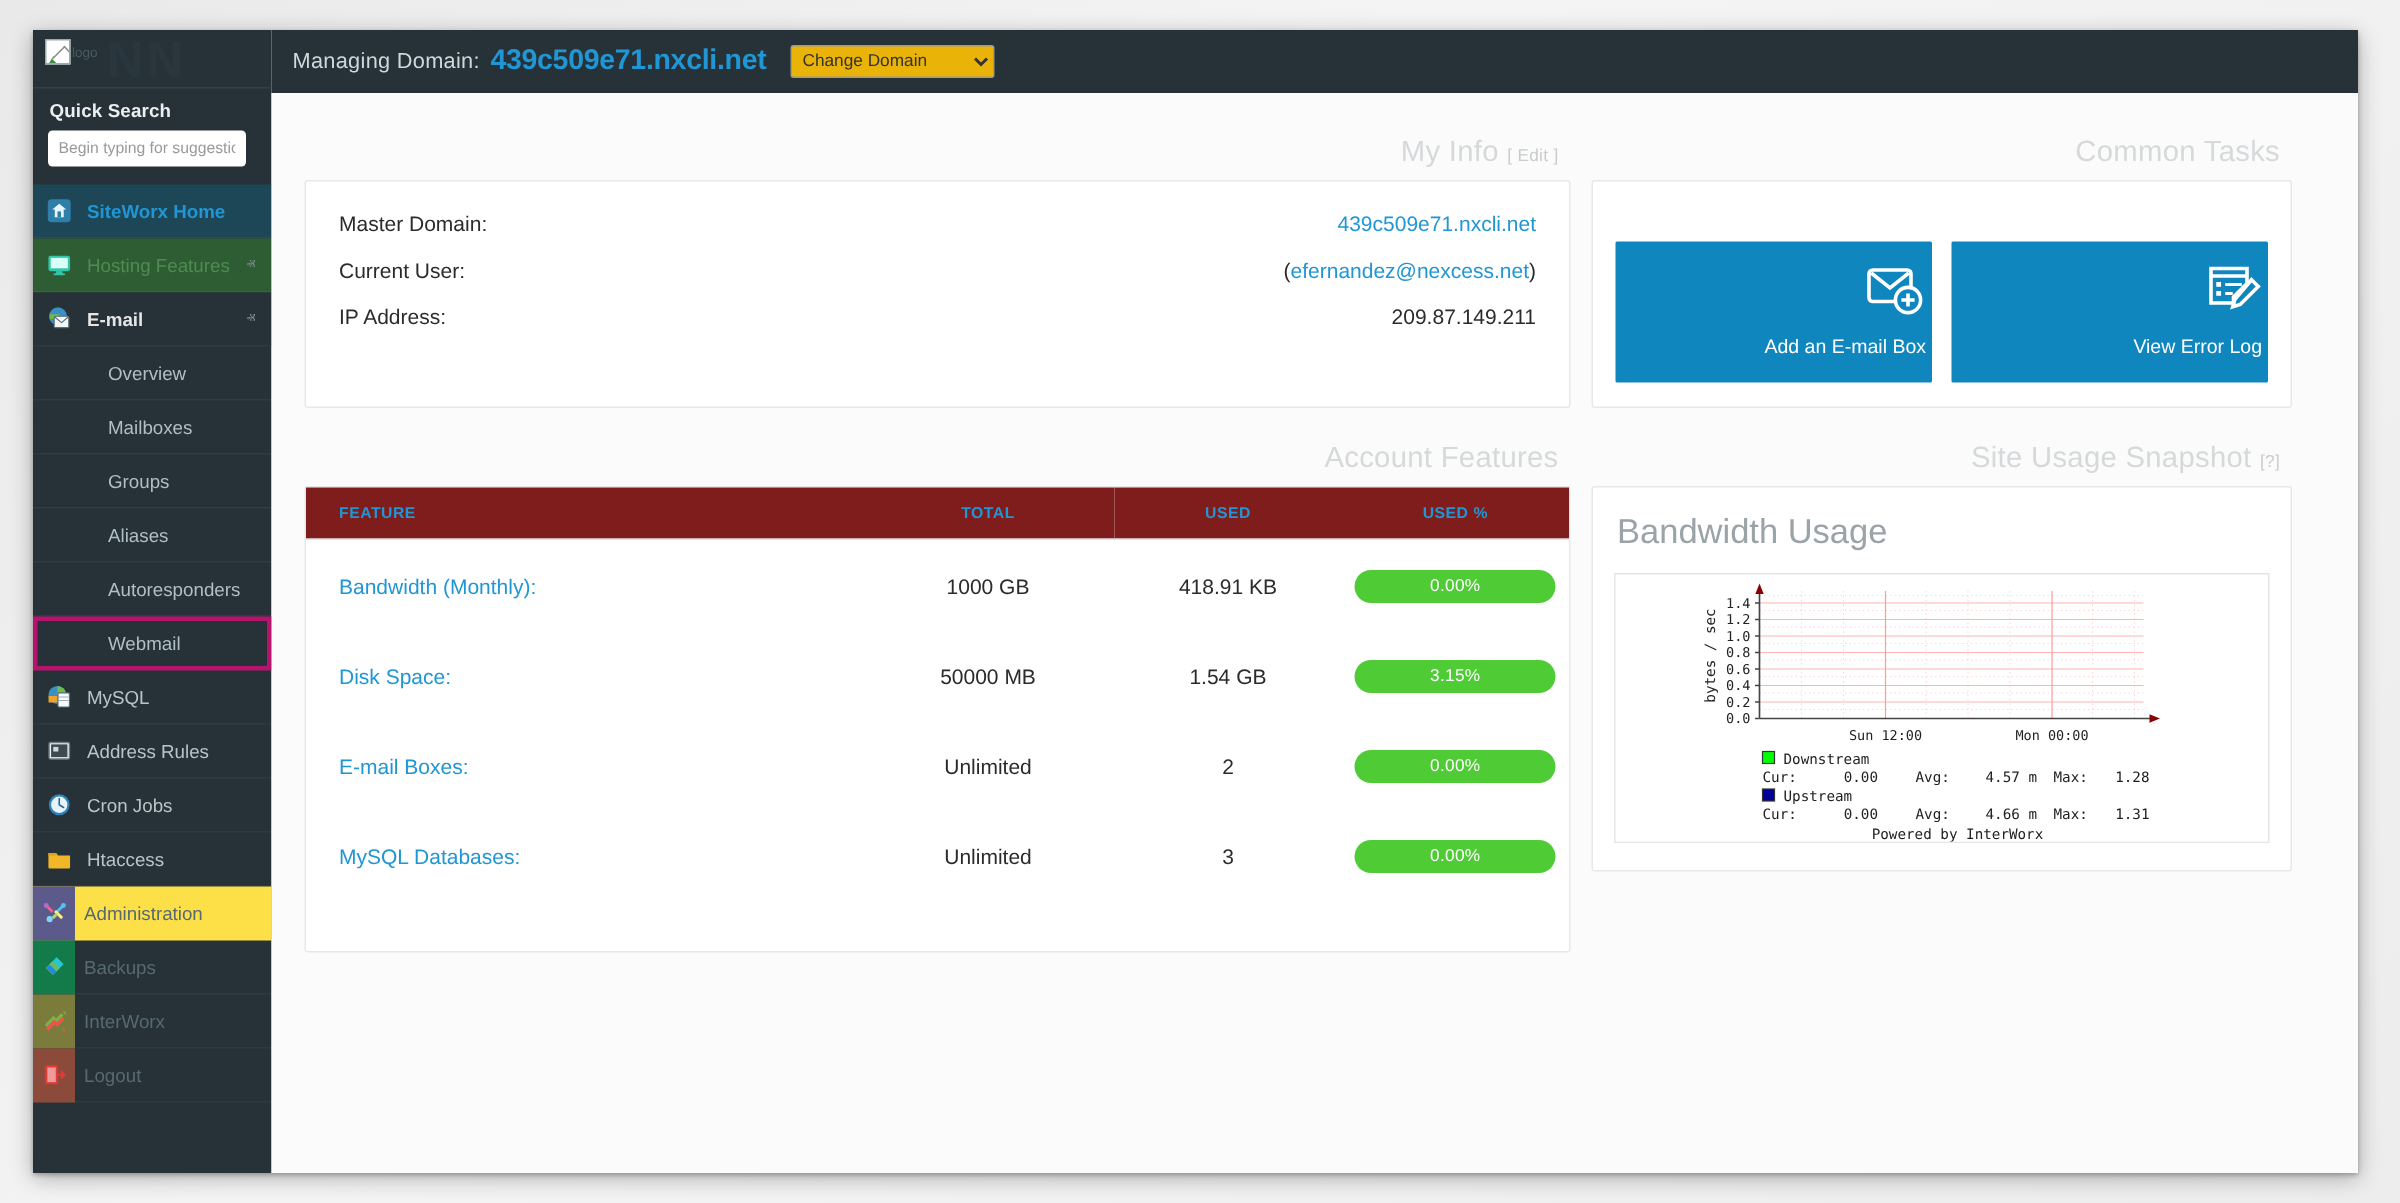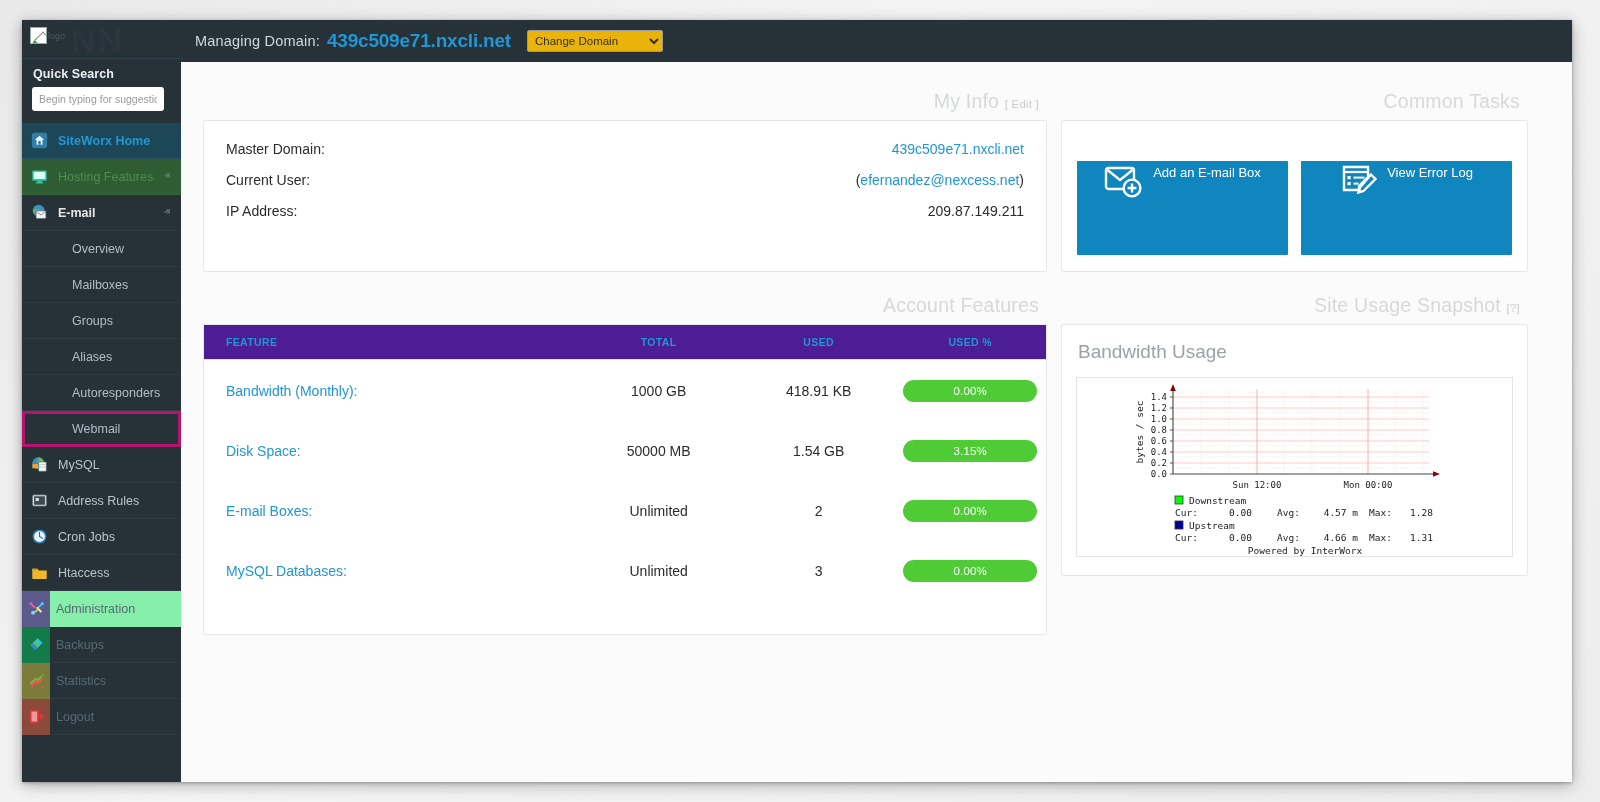--- a/index.html
+++ b/index.html
@@ -125,21 +125,21 @@
     transform: scaleX(1.4);
   }
 
   
   .nav-item.home    { background: #1d4757; }
   .nav-item.home .nav-label { color: #2196d4; font-weight: 600; }
   .nav-item.hosting { background: #2e5c33; }
   .nav-item.hosting .nav-label { color: #4e8c52; }
   .nav-item.email   { background: #263238; }
   .nav-item.email .nav-label { color: #e5e5e5; font-weight: 600; }
-  .nav-item.admin   { background: #86efac; align-items: center; }
+  .nav-item.admin   { background: #fde047; align-items: center; }
   .nav-item.admin .nav-ico-box  { background:#5b5a8b; }
   .nav-item.backups .nav-ico-box{ background:#137a4a; }
   .nav-item.stats .nav-ico-box  { background:#7b7b3c; }
   .nav-item.logout .nav-ico-box { background:#8b4a3a; }
   .nav-item.dim .nav-label { color: #566a72; }
 
   .nav-ico-box {
     width: 28px; height: 36px;
     margin-left: -9px; margin-right: 6px;
     display:flex; align-items:center; justify-content:center;
@@ -242,21 +242,21 @@
   .info-row:last-child { margin-bottom: 0; }
   .info-key { width: 52%; }
   .info-val { flex: 1; text-align: right; }
   .info-val a { color: #2196d4; text-decoration: none; }
   .paren { color:#2b2b2b; }
 
   
   .feat-card { padding: 0 0 34px 0; margin-top: 0; }
   table.feat { width: 100%; border-collapse: collapse; }
   table.feat thead th {
-    background: #4c1d95;
+    background: #7f1d1d;
     color: #2196d4;
     font-size: 10.5px;
     font-weight: bold;
     letter-spacing: .35px;
     text-transform: uppercase;
     padding: 11px 0;
     border-bottom: 1px solid #e1e4e5;
   }
   table.feat thead th.c1 { text-align: left; padding-left: 22px; width: 44%; }
   table.feat thead th.c2 { width: 20%; }
@@ -289,36 +289,36 @@
     padding: 16px 15px;
     display: flex; gap: 13px;
     height: 152px;
   }
   .task-btn {
     flex: 1;
     background: #1086bf;
     color: #fff;
     border: 0;
     border-radius: 1px;
-    display: flex; flex-direction: row;
-    align-items: flex-start; justify-content: center;
+    display: flex; flex-direction: column;
+    align-items: flex-end; justify-content: center;
     gap: 9px;
     font-size: 13px;
     font-family: "Liberation Sans", sans-serif;
     line-height: 1.25;
     cursor: pointer;
     padding: 4px;
     margin-top: 24px;
   }
   .task-label { display:block; text-align:center; max-width:110px; }
 
   
   .usage-card { padding: 14px 14px 18px 14px; }
   .usage-title {
-    font-size: 19px; color: #9aa3a7; font-weight: 400;
+    font-size: 23px; color: #9aa3a7; font-weight: 400;
     margin: 2px 0 14px 2px;
   }
   .rrd-box {
     border: 1px solid #e3e5e6;
     background: #fff;
     height: 180px;
     position: relative;
     overflow: hidden;
   }
   .rrd {
@@ -480,21 +480,21 @@
 
     <div class="nav-item stats dim">
       <span class="nav-ico-box">
         <svg class="ico-stat" viewBox="0 0 20 20">
               <path d="M3 14 9 8l2 2 5-5" stroke="#7cb342" stroke-width="2.6" fill="none"></path>
               <path d="M16 3h2.5v2.5z" fill="#7cb342"></path>
               <path d="M4 17 10 11l2 2 5-5" stroke="#ef5350" stroke-width="2.6" fill="none"></path>
               <path d="M15.5 16.5h2.5V19z" fill="#ef5350"></path>
             </svg>
       </span>
-      <span class="nav-label">Statistics</span>
+      <span class="nav-label">InterWorx</span>
       <span class="caret">ⱟ</span>
     </div>
 
     <div class="nav-item logout dim">
       <span class="nav-ico-box">
         <svg class="ico-logout" viewBox="0 0 20 20">
               <rect x="2.5" y="2.5" width="10" height="15" rx="1.3" fill="#e53935"></rect>
               <rect x="4.2" y="4.2" width="6.6" height="11.6" fill="#ef9a9a"></rect>
               <path d="M11 10h6.5M14.6 7 17.8 10l-3.2 3" stroke="#e53935" stroke-width="1.7" fill="none"></path>
             </svg>

